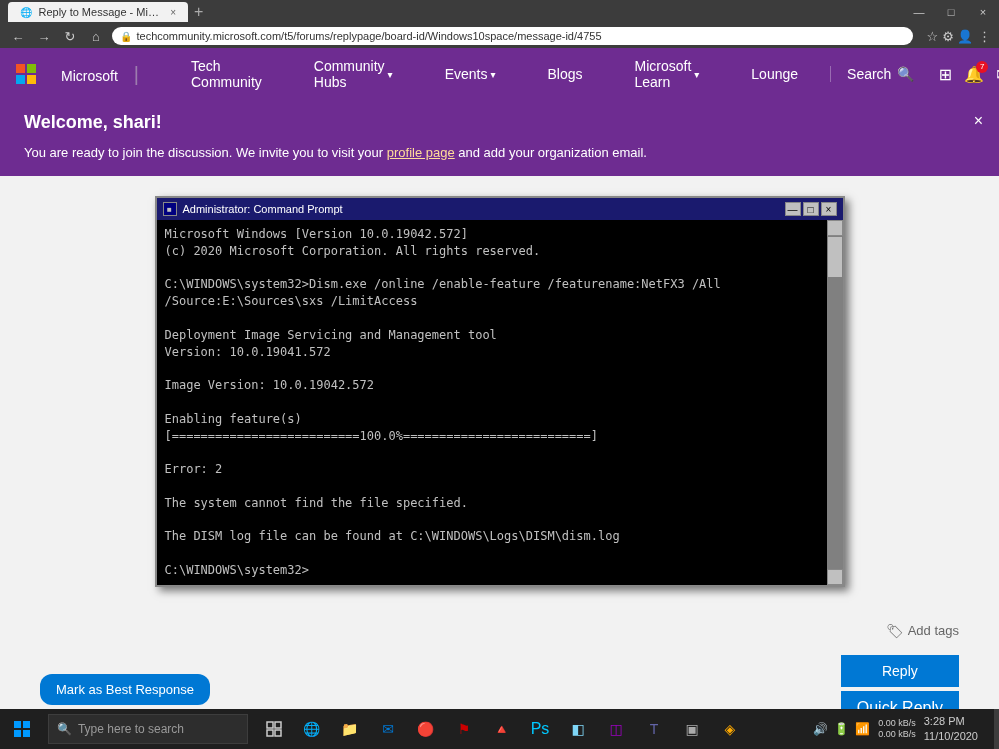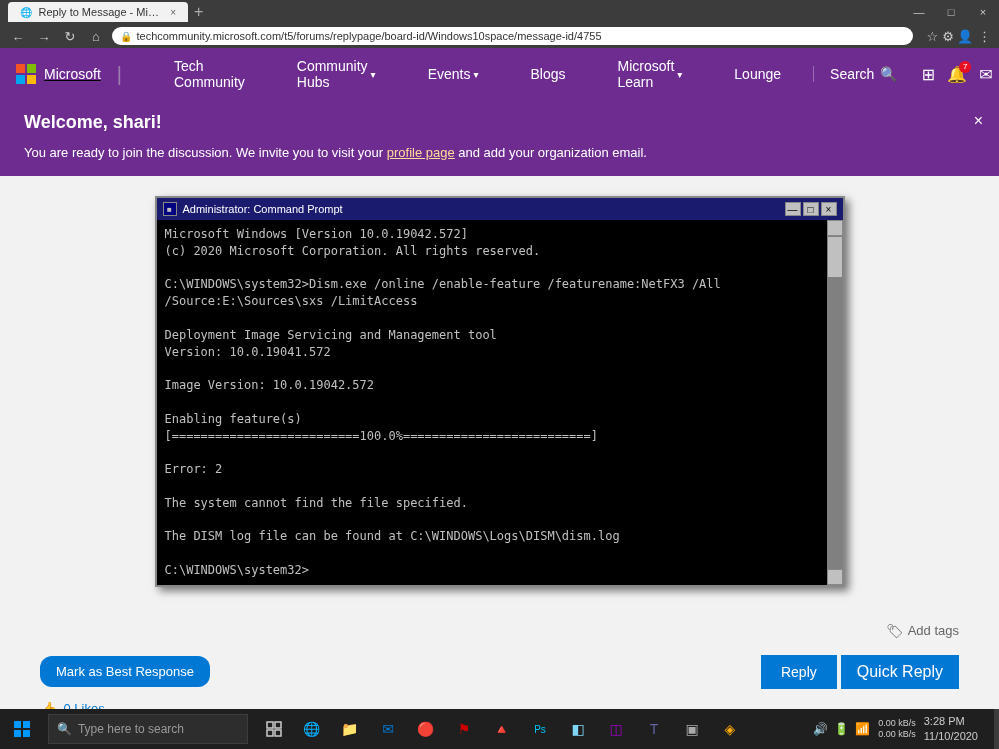--- a/index.html
+++ b/index.html
@@ -17,21 +17,21 @@
     .browser-url-lock { color: #4caf50; margin-right: 4px; font-size: 10px; }
     .browser-actions { display: flex; gap: 4px; margin-left: 8px; }
     .browser-action-btn { color: #ccc; font-size: 13px; cursor: pointer; }
 
     
     .window-controls { position: absolute; top: 0; right: 0; display: flex; height: 24px; }
     .window-ctrl { width: 32px; height: 24px; display: flex; align-items: center; justify-content: center; font-size: 11px; color: #ccc; cursor: pointer; }
 
     
     .nav-bar { background: #6e2c91; height: 52px; display: flex; align-items: center; padding: 0 16px; gap: 16px; }
-    .ms-logo { display: flex; align-items: center; gap: 8px; text-decoration: underline; }
+    .ms-logo { display: flex; align-items: flex-end; gap: 25px; }
     .ms-logo-img { width: 20px; height: 20px; display: grid; grid-template-columns: 1fr 1fr; gap: 1px; }
     .ms-logo-sq { width: 9px; height: 9px; }
     .ms-logo-sq.red { background: #f35325; }
     .ms-logo-sq.green { background: #81bc06; }
     .ms-logo-sq.blue { background: #05a6f0; }
     .ms-logo-sq.yellow { background: #ffba08; }
     .ms-logo-text { color: white; font-size: 14px; font-weight: 300; }
     .nav-divider { color: #ccc; opacity: 0.5; font-size: 20px; font-weight: 100; }
     .nav-link { color: white; font-size: 14px; text-decoration: none; display: flex; align-items: center; gap: 3px; cursor: pointer; margin-left: 36px; }
     .nav-chevron { font-size: 10px; }
@@ -67,21 +67,21 @@
     .cmd-scroll-track { flex: 1; background: #808080; width: 100%; }
     .cmd-scroll-thumb { background: #c0c0c0; width: 14px; height: 40px; margin: 1px; cursor: pointer; }
 
     
     .bottom-section { padding: 16px 40px; background: #f2f2f2; }
     .tags-row { display: flex; justify-content: flex-end; align-items: center; gap: 6px; margin-bottom: 16px; }
     .add-tags { display: flex; align-items: center; gap: 4px; color: #666; font-size: 13px; cursor: pointer; }
     .tag-icon { font-size: 14px; }
     .actions-row { display: flex; align-items: center; justify-content: space-between; margin-bottom: 12px; }
     .mark-best { background: #0078d4; color: white; border: none; padding: 8px 16px; font-size: 13px; cursor: pointer; border-radius: 12px; }
-    .right-btns { display: flex; gap: 4px; }
+    .right-btns { display: flex; gap: 4px; flex-direction: column; }
     .reply-btn { background: #0078d4; color: white; border: none; padding: 8px 20px; font-size: 14px; cursor: pointer; }
     .quick-reply-btn { background: #0078d4; color: white; border: none; padding: 8px 16px; font-size: 16px; cursor: pointer; }
     .likes-row { display: flex; align-items: center; gap: 6px; color: #0078d4; font-size: 13px; cursor: pointer; }
     .likes-heart { font-size: 14px; }
 
     
     .taskbar { position: absolute; bottom: 0; left: 0; right: 0; height: 40px; background: #1f1f1f; display: flex; align-items: center; }
     .taskbar-start { width: 44px; height: 40px; display: flex; align-items: center; justify-content: center; cursor: pointer; }
     .taskbar-search { flex: 0 0 200px; height: 30px; background: #2d2d2d; border: 1px solid #3d3d3d; margin: 0 4px; display: flex; align-items: center; padding: 0 8px; gap: 6px; cursor: text; }
     .taskbar-search-icon { color: #999; font-size: 12px; }
@@ -281,21 +281,21 @@
     <div class="taskbar-icon">
       <span style="font-size:14px;">🔴</span>
     </div>
     <div class="taskbar-icon">
       <span style="color:#cc0000; font-size:14px;">⚑</span>
     </div>
     <div class="taskbar-icon">
       <span style="color:#cc0000; font-size:14px;">🔺</span>
     </div>
     <div class="taskbar-icon">
-      <span style="color:#00c8ff; font-size:10px;">Ps</span>
+      <span style="color:#00c8ff; font-size:16px;">Ps</span>
     </div>
     <div class="taskbar-icon">
       <span style="color:#7fd6f7; font-size:14px;">◧</span>
     </div>
     <div class="taskbar-icon">
       <span style="color:#9f00c5; font-size:14px;">◫</span>
     </div>
     <div class="taskbar-icon">
       <span style="color:#6264a7; font-size:14px;">T</span>
     </div>

